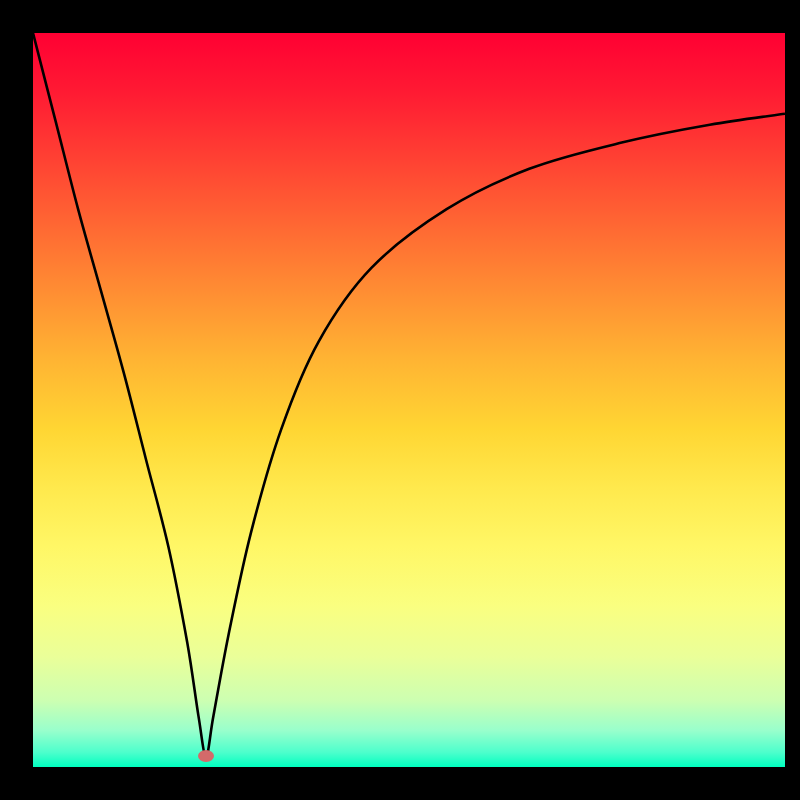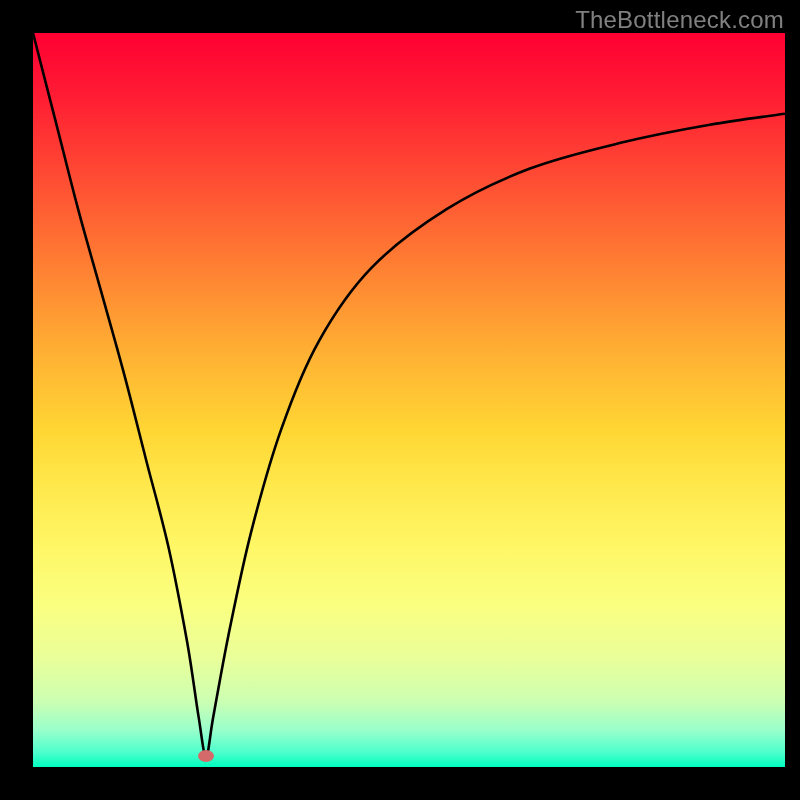--- a/index.html
+++ b/index.html
@@ -65,15 +65,14 @@
 
 <div class="frame">
 
   <div class="plot-area">
     <svg class="curve" viewBox="0 0 752 734" preserveAspectRatio="none">
       <path id="curve-path" d="M 0.0 0.0 C 3.8 14.7, 15.0 58.7, 22.6 88.1 C 30.1 117.4, 37.6 148.0, 45.1 176.2 C 52.6 204.3, 60.2 230.0, 67.7 256.9 C 75.2 283.8, 82.7 309.5, 90.2 337.6 C 97.8 365.8, 105.3 396.4, 112.8 425.7 C 120.3 455.1, 128.5 483.2, 135.4 513.8 C 142.3 544.4, 149.1 581.1, 154.2 609.2 C 159.2 637.4, 162.3 663.7, 165.4 682.6 C 168.6 701.6, 170.5 723.0, 173.0 723.0 C 175.5 723.0, 176.7 702.8, 180.5 682.6 C 184.2 662.4, 189.3 632.5, 195.5 601.9 C 201.8 571.3, 209.3 533.4, 218.1 499.1 C 226.9 464.9, 236.9 428.2, 248.2 396.4 C 259.4 364.6, 270.7 335.2, 285.8 308.3 C 300.8 281.4, 317.1 256.9, 338.4 234.9 C 359.7 212.9, 387.3 192.7, 413.6 176.2 C 439.9 159.6, 467.5 146.8, 496.3 135.8 C 525.1 124.8, 556.5 117.4, 586.6 110.1 C 616.6 102.8, 649.2 96.6, 676.8 91.8 C 704.4 86.9, 739.5 82.6, 752.0 80.7" stroke="#000" stroke-width="2.6" fill="none"></path>
       <ellipse id="min-marker" cx="173.0" cy="723.0" rx="8" ry="6" fill="#d46a6a"></ellipse>
     </svg>
   </div>
 
-  <div class="attribution">TheBottleneck.com</div>
 
 </div>
 
 </body></html>

